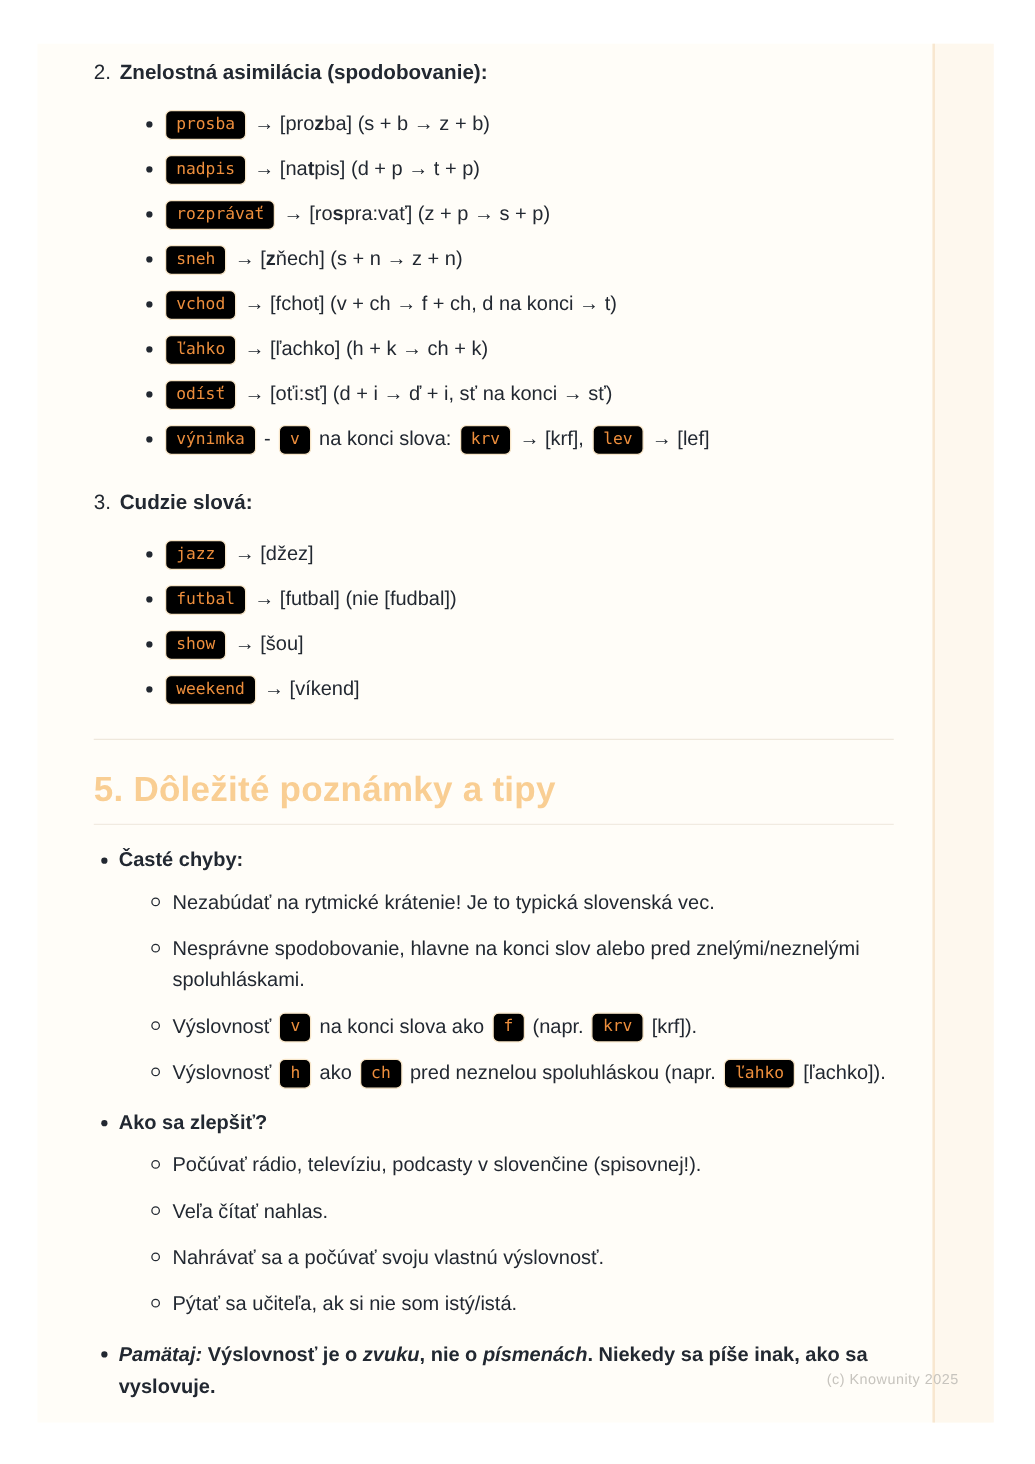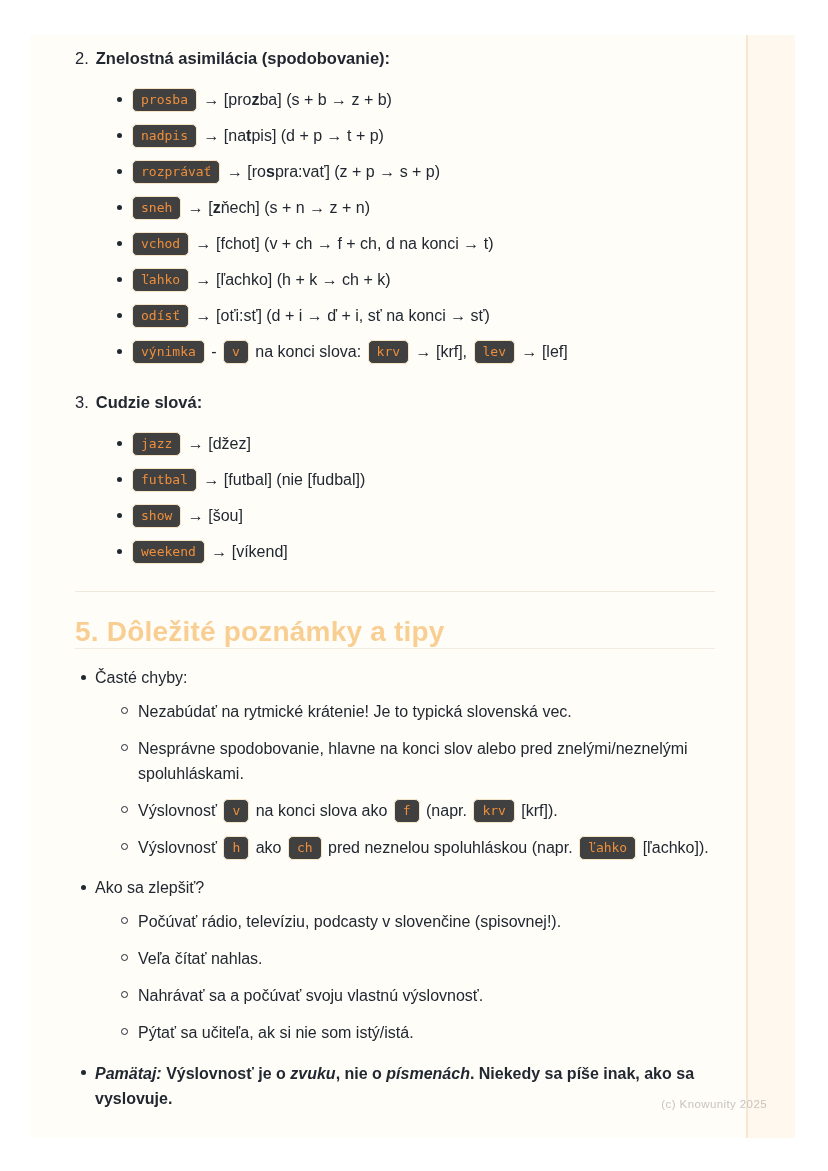--- a/index.html
+++ b/index.html
@@ -33,41 +33,41 @@
   }
   ul.items li::before{
     content:"";position:absolute;left:-13px;top:10px;width:5px;height:5px;
     border-radius:50%;background:#222831;
   }
   
   .chip{
     display:inline-block;
     font-family:"DejaVu Sans Mono", monospace;
     font-size:13px;line-height:17px;
-    color:#ED8E3C;background:#404040;
+    color:#ED8E3C;background:#000000;
     border:1px solid #F7E5C8;border-radius:5px;
     padding:2px 8px 3px;margin:0 2px;vertical-align:1px;
   }
   
   hr.divider{border:none;border-top:1px solid #EFE8DC;margin:26px 0 0 0;}
   
   h2.big-heading{
     margin:24px 0 0 0;font-size:28px;font-weight:700;
     color:#F9CE93;letter-spacing:0.2px;
-    border-bottom:1px solid #F1EBE1;
+    padding-bottom:11px;border-bottom:1px solid #F1EBE1;
   }
   
   ul.tips{list-style:none;margin:17px 0 0 0;padding:0 0 0 20px;}
   ul.tips > li{position:relative;margin-bottom:10px;font-size:16px;}
   ul.tips > li::before{
     content:"";position:absolute;left:-14px;top:9px;width:5px;height:5px;
     border-radius:50%;background:#222831;
   }
   .tip-label{font-size:16px;line-height:24px;}
-  .tip-label b{font-weight:400;}
+  .tip-label b{font-weight:700;}
   ul.sub{list-style:none;margin:9px 0 16px 0;padding:0 0 0 43px;}
   ul.sub li{position:relative;margin-bottom:12px;line-height:25px;font-size:16px;}
   ul.sub li::before{
     content:"";position:absolute;left:-17px;top:8px;width:5px;height:5px;
     border:1.5px solid #222831;border-radius:50%;background:transparent;
   }
   em{font-style:italic;}
   b{font-weight:700;}
   .tip-text{line-height:25px;font-weight:bold;}
   

